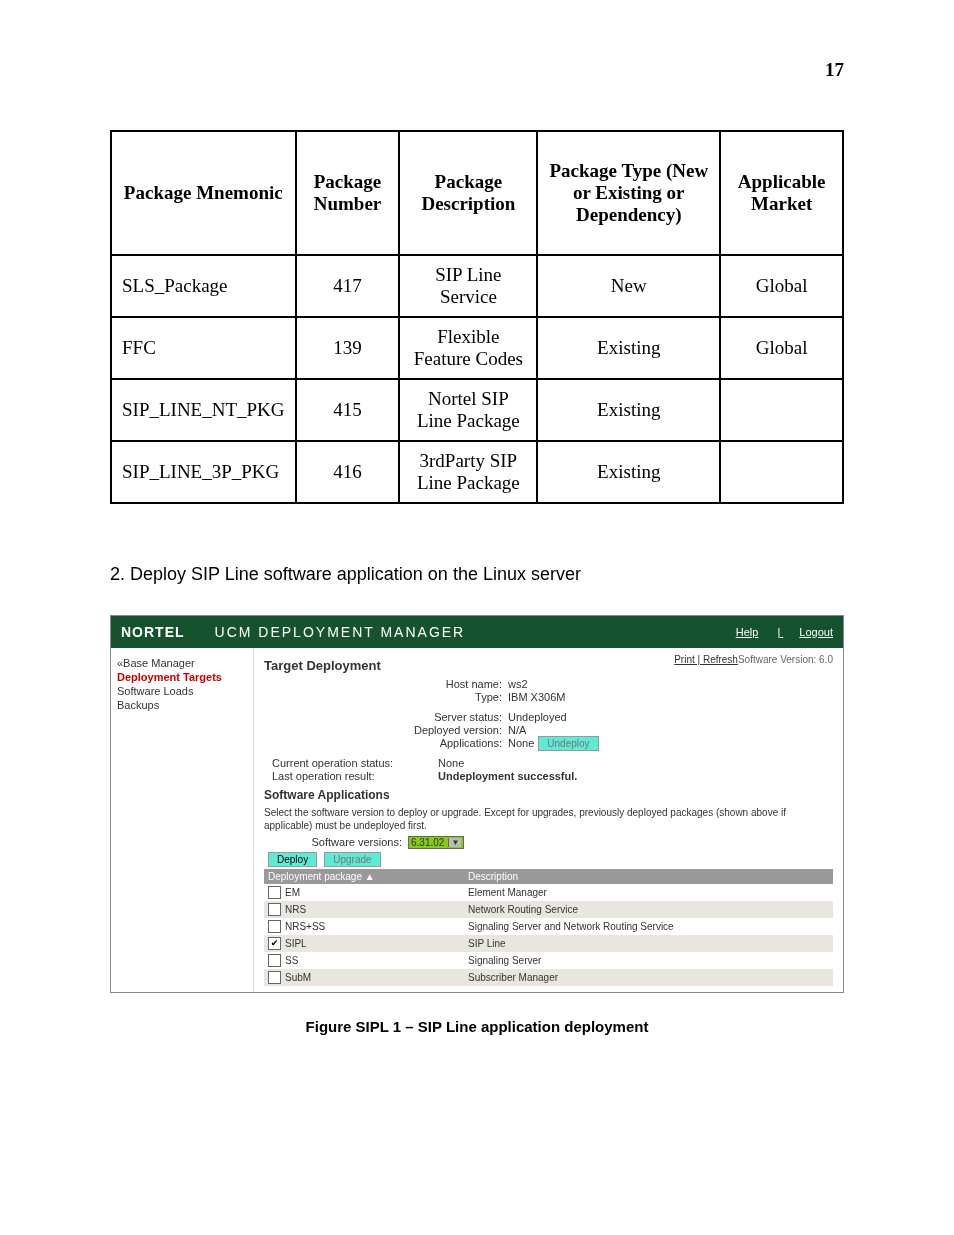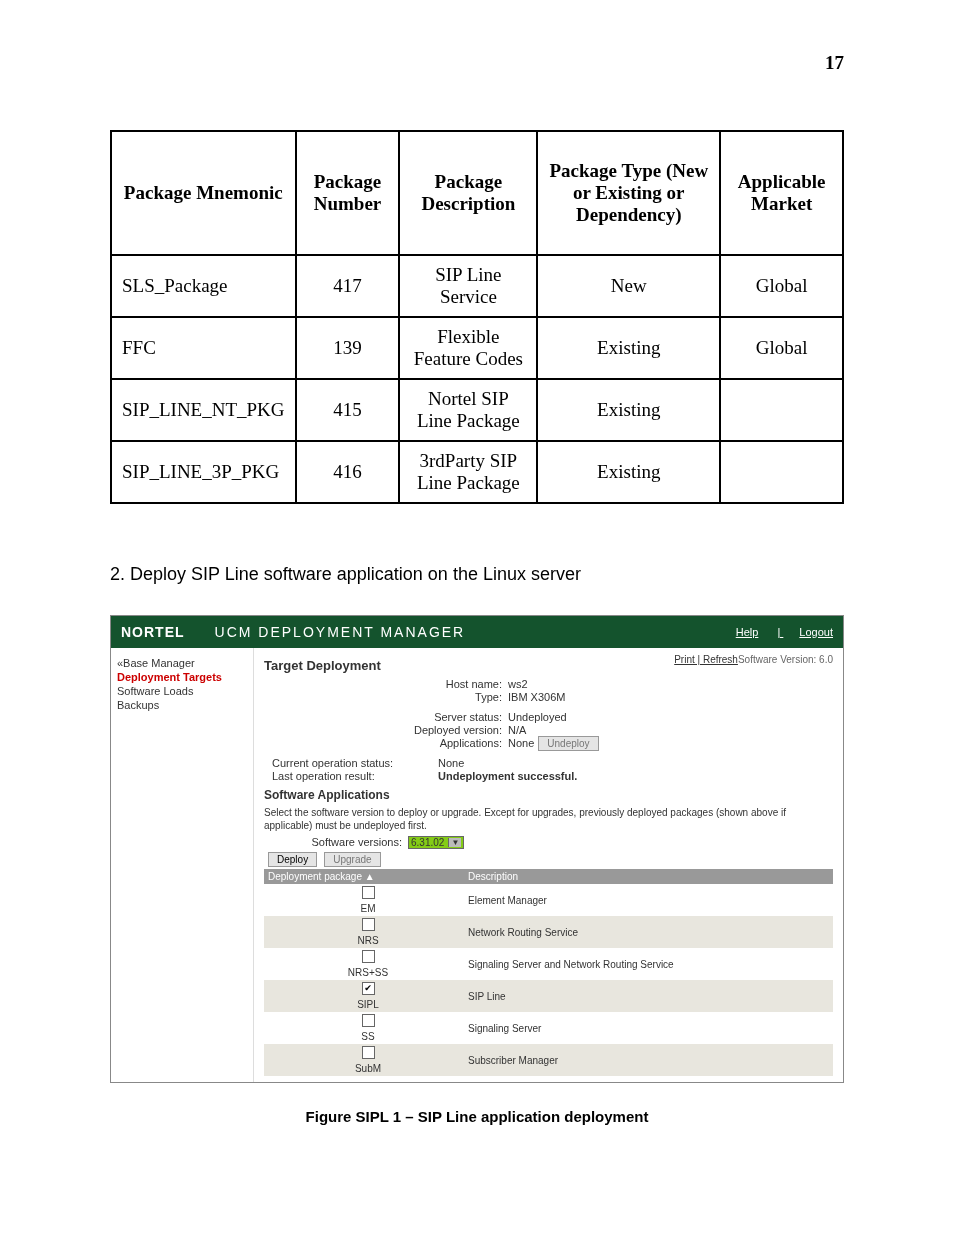--- a/index.html
+++ b/index.html
@@ -9,21 +9,21 @@
     background: #fff;
     color: #000;
     width: 954px;
   }
   .page {
     padding: 60px 110px 60px 110px;
     position: relative;
   }
   .page-number {
     position: absolute;
-    top: 52px;
+    top: 59px;
     right: 110px;
     font-weight: bold;
     font-size: 19px;
   }
   .pkg-table {
     border-collapse: collapse;
     width: 100%;
     margin-top: 70px;
   }
   .pkg-table th, .pkg-table td {
@@ -116,21 +116,21 @@
   }
   .info-row .label {
     width: 230px;
     text-align: right;
     padding-right: 6px;
   }
   .info-row .value {}
   .btn {
     font-size: 10px;
     padding: 1px 8px;
-    background: #e5e5e5;
+    background: #5eead4;
     border: 1px solid #999;
     margin-left: 4px;
     color: #777;
   }
   .btn.enabled { color: #000; }
   .section-head {
     font-weight: bold;
     font-size: 12px;
     margin-top: 6px;
   }
@@ -163,21 +163,21 @@
     margin-top: 4px;
   }
   .pkg-list-header .col1 { width: 200px; }
   .pkg-list-row {
     display: flex;
     font-size: 10px;
     padding: 2px 4px;
     align-items: center;
   }
   .pkg-list-row.alt { background: #e8e6de; }
-  .pkg-list-row .col1 { width: 200px; display: flex; align-items: center; gap: 4px; flex-direction: column; }
+  .pkg-list-row .col1 { width: 200px; display: flex; align-items: center; gap: 4px; }
   .cb {
     width: 11px; height: 11px;
     border: 1px solid #666;
     background: #fff;
     display: inline-flex;
     align-items: center;
     justify-content: center;
     font-size: 9px;
     line-height: 1;
   }

